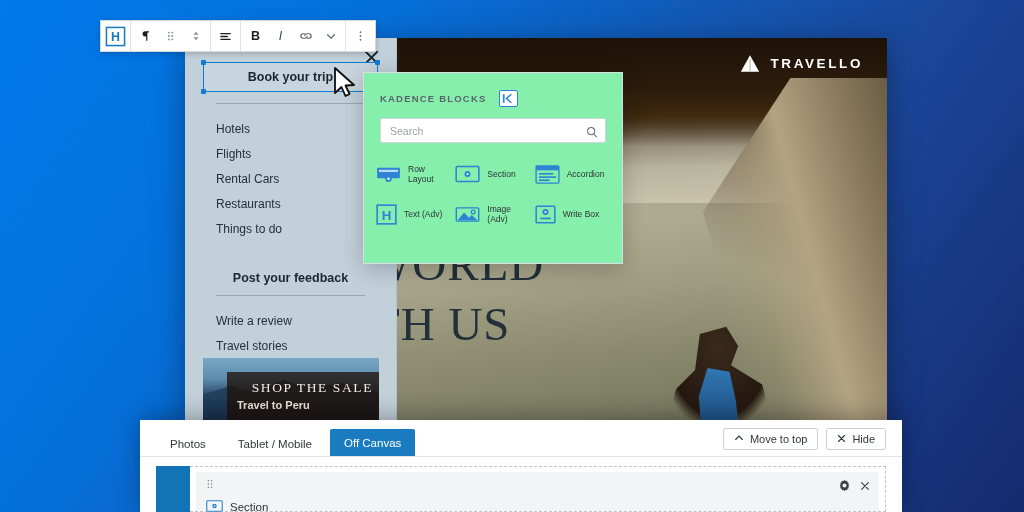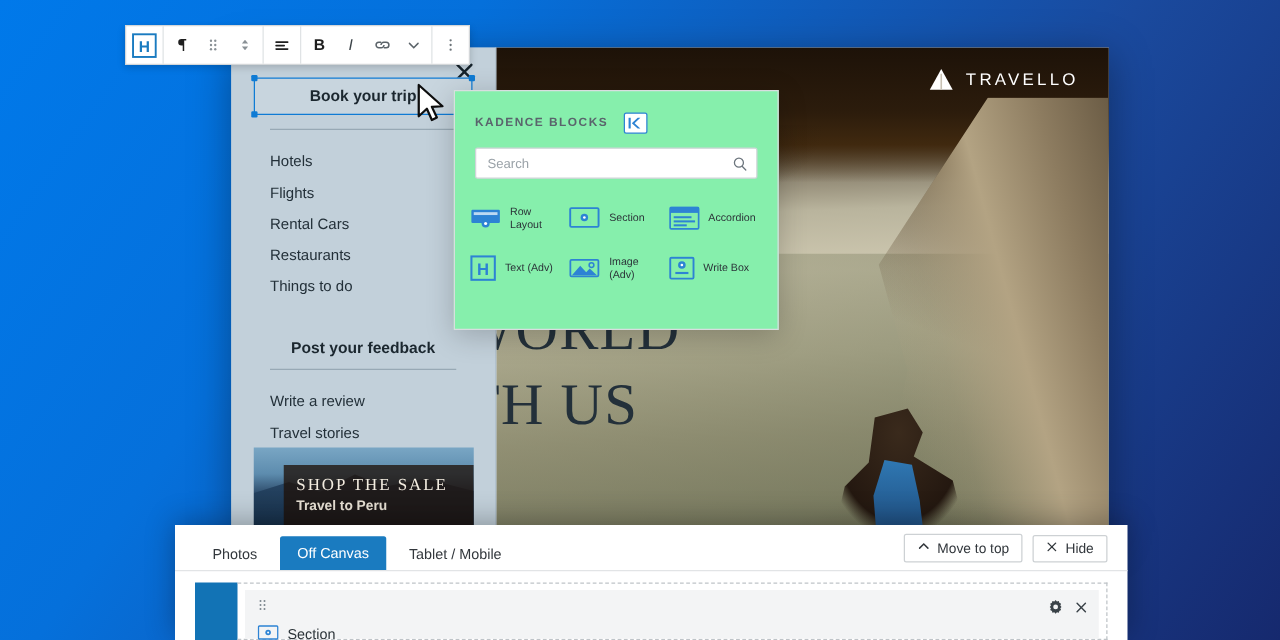--- a/index.html
+++ b/index.html
@@ -60,21 +60,21 @@
     opacity: .92;
   }
 
   
   #brand {
     position: absolute; right: 24px; top: 16px;
     display: flex; align-items: center; gap: 9px;
   }
   #brand-mark { width: 22px; height: 19px; display: block; }
   #brand-name {
-    color: #fff; font-size: 13.5px; letter-spacing: 2.6px; font-weight: 400;
+    color: #fff; font-size: 13.5px; letter-spacing: 2.6px; font-weight: 700;
   }
 
   
   #hero-head {
     position: absolute; left: -30px; top: 196px; width: 560px;
     font-family: "Liberation Serif", serif; color: #23303a;
   }
   .hero-line { font-size: 47px; letter-spacing: 1px; line-height: 1.28; white-space: nowrap; }
   #hero-line2 { margin-left: 4px; }
 
@@ -115,21 +115,21 @@
     background: linear-gradient(180deg, #2b4b6b 0%, #17304a 100%);
     clip-path: polygon(0 42%, 16% 22%, 30% 40%, 46% 8%, 60% 30%, 78% 16%, 100% 38%, 100% 100%, 0 100%);
   }
   #promo-overlay {
     position: absolute; left: 24px; top: 14px; right: 0; bottom: 0;
     background: rgba(30,16,6,.76);
   }
   #promo-title {
     position: absolute; left: 34px; top: 22px; right: 6px;
     font-family: "Liberation Serif", serif; color: #f3ece0;
-    font-size: 13.5px; letter-spacing: 1.6px; text-align: left;
+    font-size: 13.5px; letter-spacing: 1.6px; text-align: right;
   }
   #promo-sub {
     position: absolute; left: 34px; top: 41px; right: 6px;
     color: #e9e2d6; font-size: 11px; font-weight: 700;
   }
 
   
   #block-toolbar {
     position: absolute; left: 100px; top: 20px; height: 32px;
     display: flex; align-items: stretch;
@@ -485,22 +485,22 @@
   <svg viewBox="0 0 26 34" width="26" height="34">
     <path d="M3 2 L3 27 L9.5 21 L13.5 30 L17.5 28 L13.5 19.5 L22 19 Z" fill="#ffffff" stroke="#0d0d0d" stroke-width="1.8" stroke-linejoin="round"></path>
   </svg>
 </div>
 
 <div id="bottom-panel">
 
   <div id="tabs-row">
     <div id="tabs">
       <div class="tab">Photos</div>
+      <div class="tab">Tablet / Mobile</div>
       <div class="tab active">Off Canvas</div>
-      <div class="tab">Tablet / Mobile</div>
     </div>
 
     <div id="panel-actions">
       <button class="panel-btn">
         <span>
           <svg viewBox="0 0 12 12" width="10" height="10">
             <path d="M2 7.8 L6 3.8 L10 7.8" fill="none" stroke="#32373c" stroke-width="1.4" stroke-linecap="round"></path>
           </svg>
         </span>
         <span>Move to top</span>

